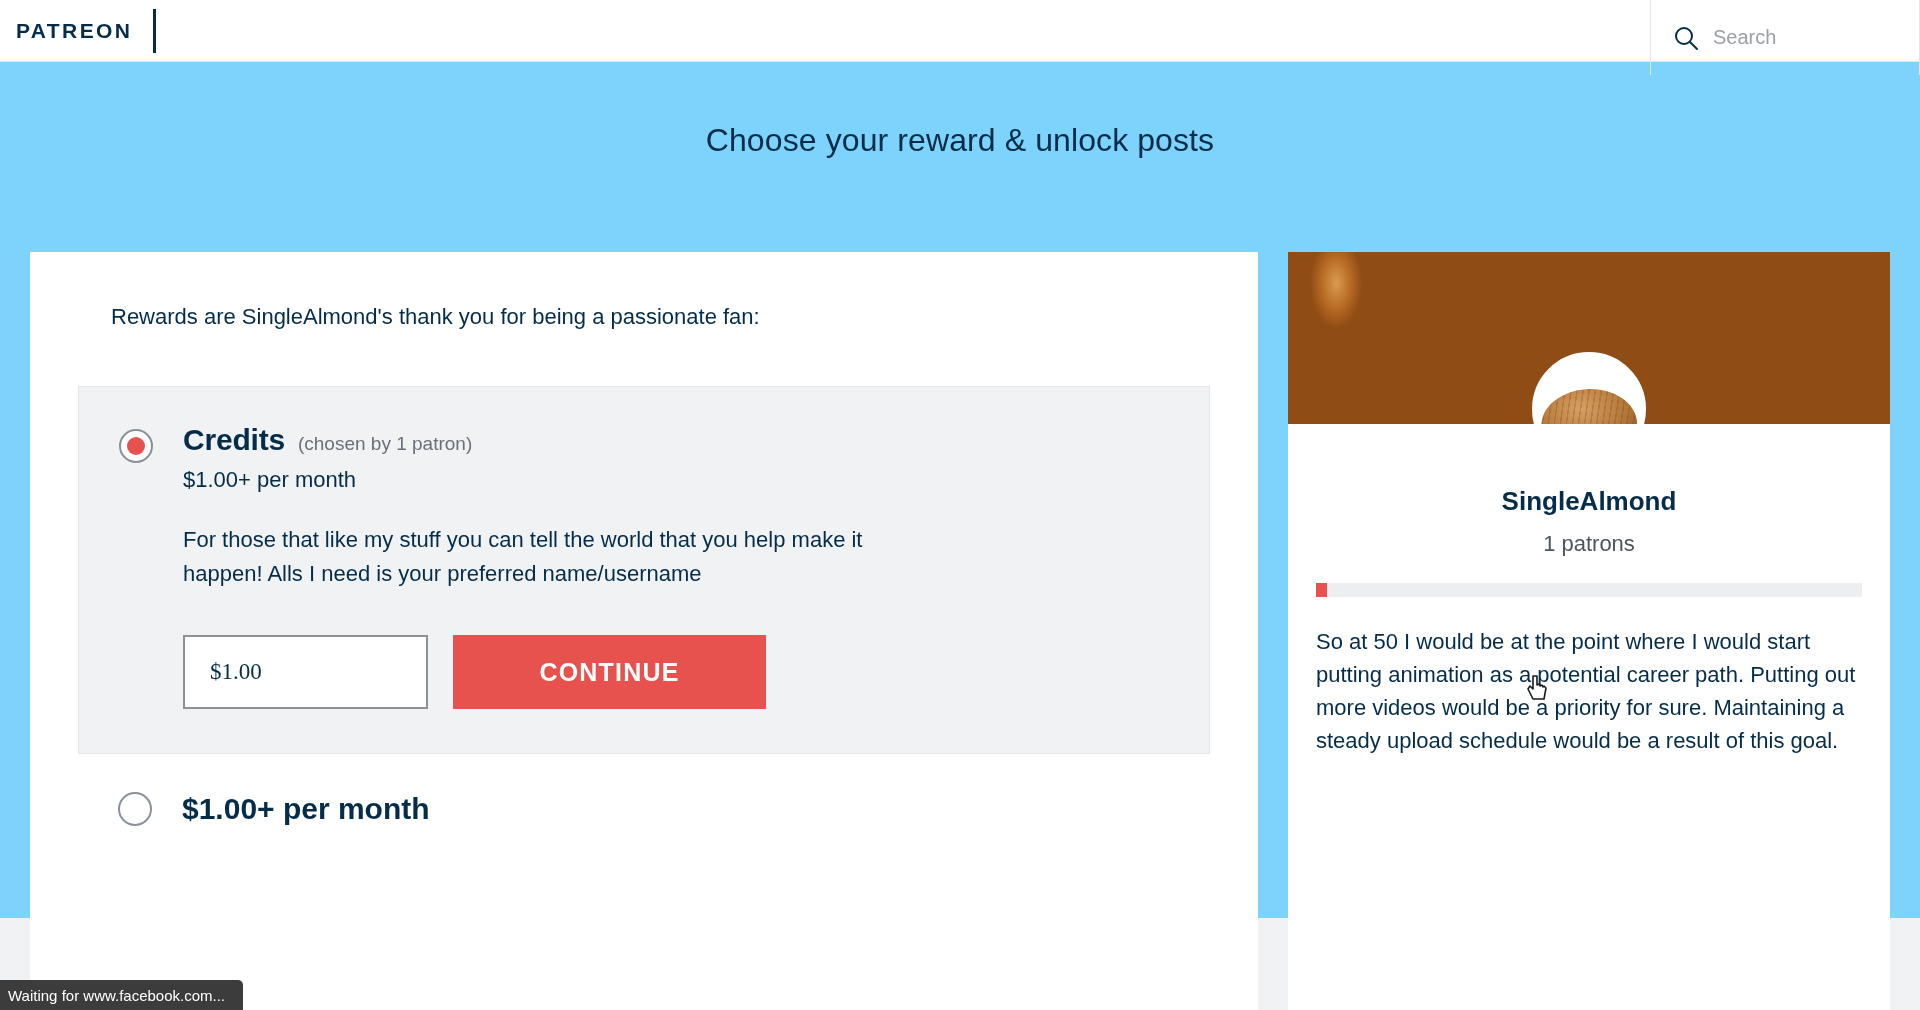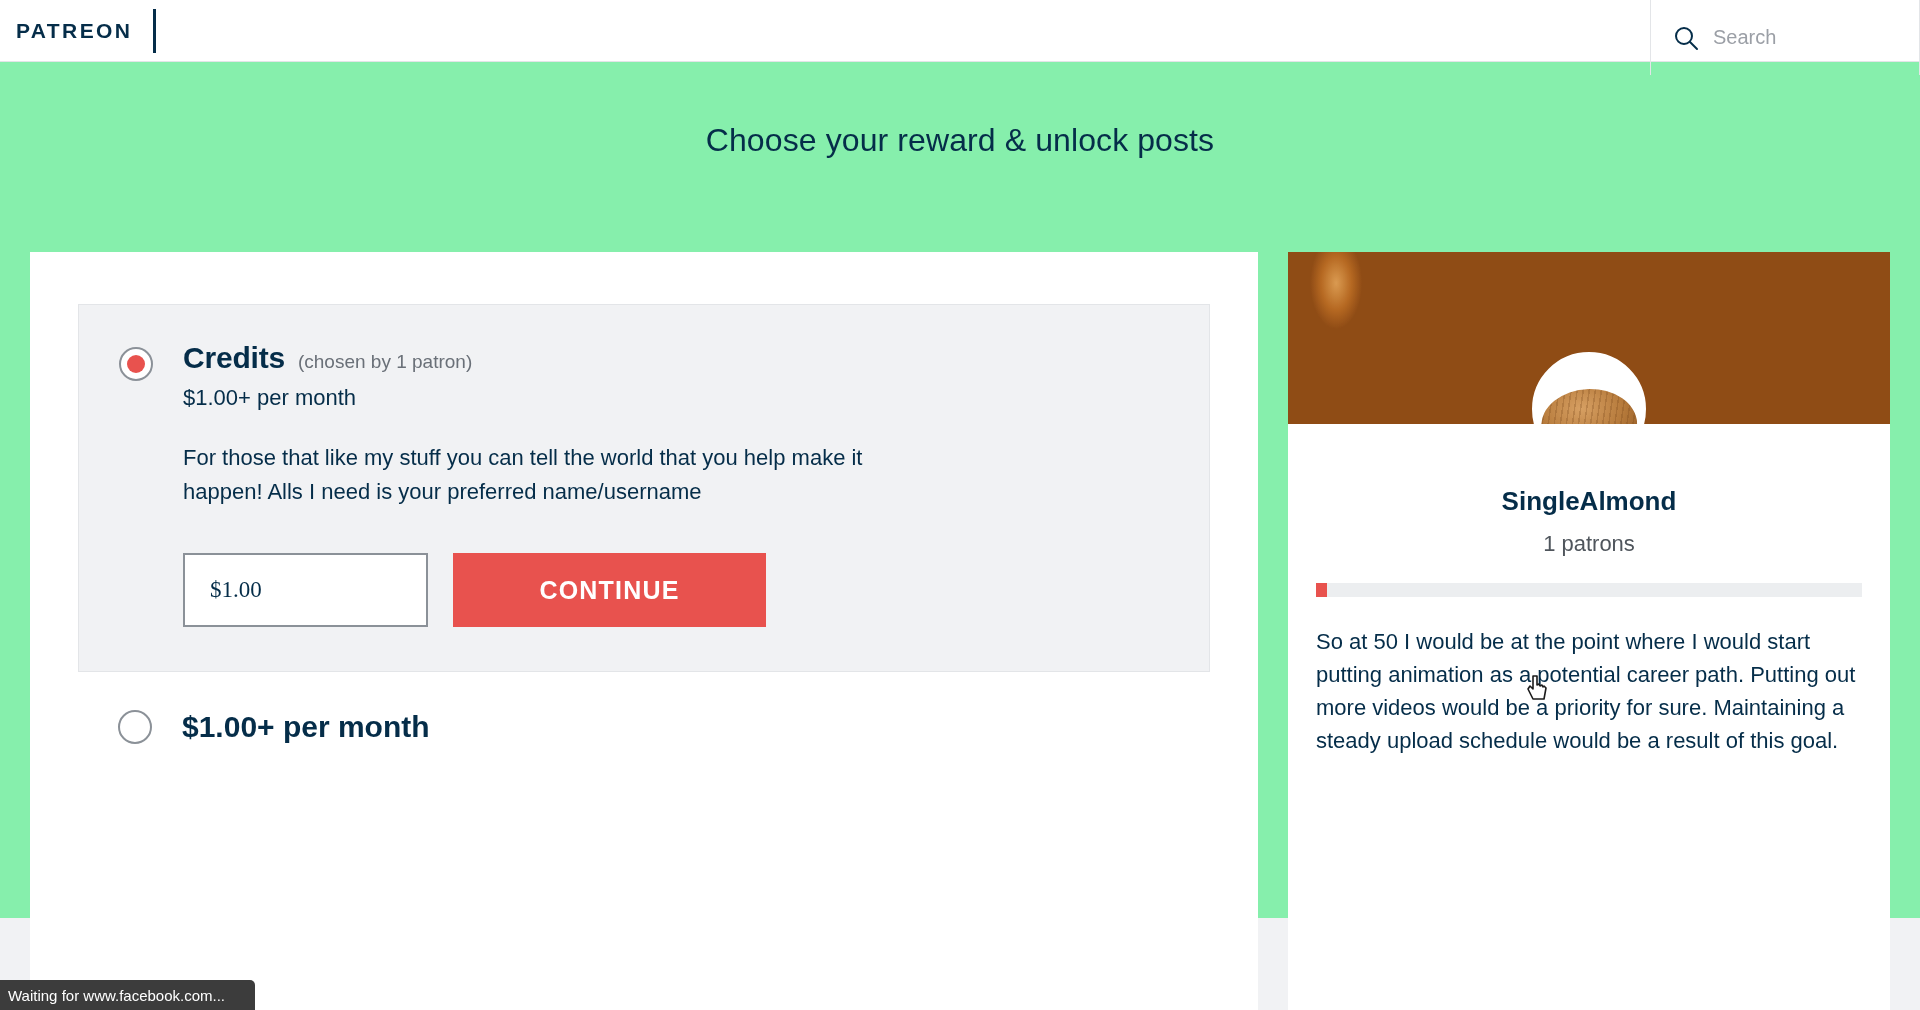--- a/index.html
+++ b/index.html
@@ -83,21 +83,21 @@
     white-space: nowrap;
     cursor: pointer;
   }
 
   
   .page {
     position: absolute;
     top: 62px; left: 0;
     width: 1920px;
     height: 856px;
-    background: #86efac;
+    background: #7dd3fc;
   }
   .page-title {
     text-align: center;
     font-size: 32px;
     font-weight: normal;
     color: #052d49;
     padding-top: 60px;
     letter-spacing: 0.1px;
   }
 
@@ -334,21 +334,21 @@
     left: 1525px;
     top: 612px;
     z-index: 60;
     pointer-events: none;
   }
   .status-bar {
     position: absolute;
     left: 0;
     bottom: 0;
     height: 30px;
-    padding: 0 30px 0 8px;
+    padding: 0 18px 0 8px;
     background: #3c3c3c;
     color: #ffffff;
     font-size: 15px;
     display: flex;
     align-items: center;
     border-top-right-radius: 5px;
     z-index: 70;
   }
 </style>
 </head>
@@ -374,20 +374,21 @@
 
 </div>
 
 <div class="page">
 
   <div class="page-title">Choose your reward &amp; unlock posts</div>
 
   <div class="layout">
 
     <div class="reward-card">
+      <div class="intro-text">Rewards are SingleAlmond's thank you for being a passionate fan:</div>
 
       <div class="tier selected">
         <div class="radio">
           <div class="dot"></div>
         </div>
         <div class="tier-body">
           <div class="tier-title-row">
             <span class="tier-name">Credits</span>
             <span class="tier-chosen">(chosen by 1 patron)</span>
           </div>

